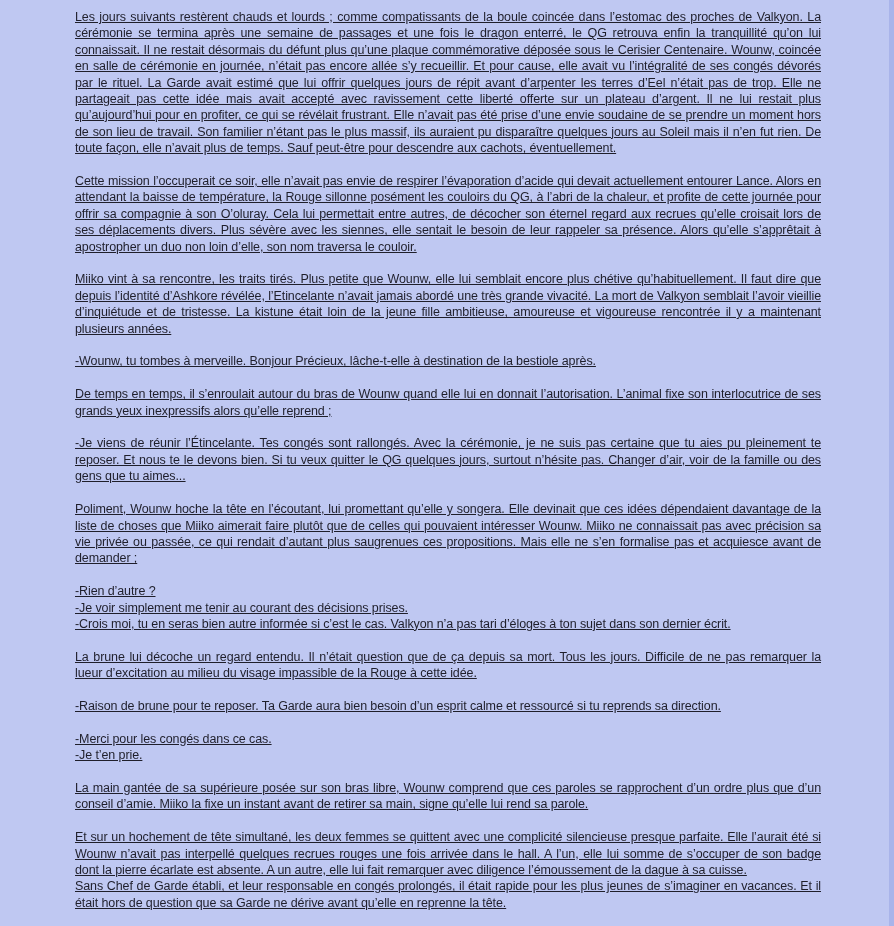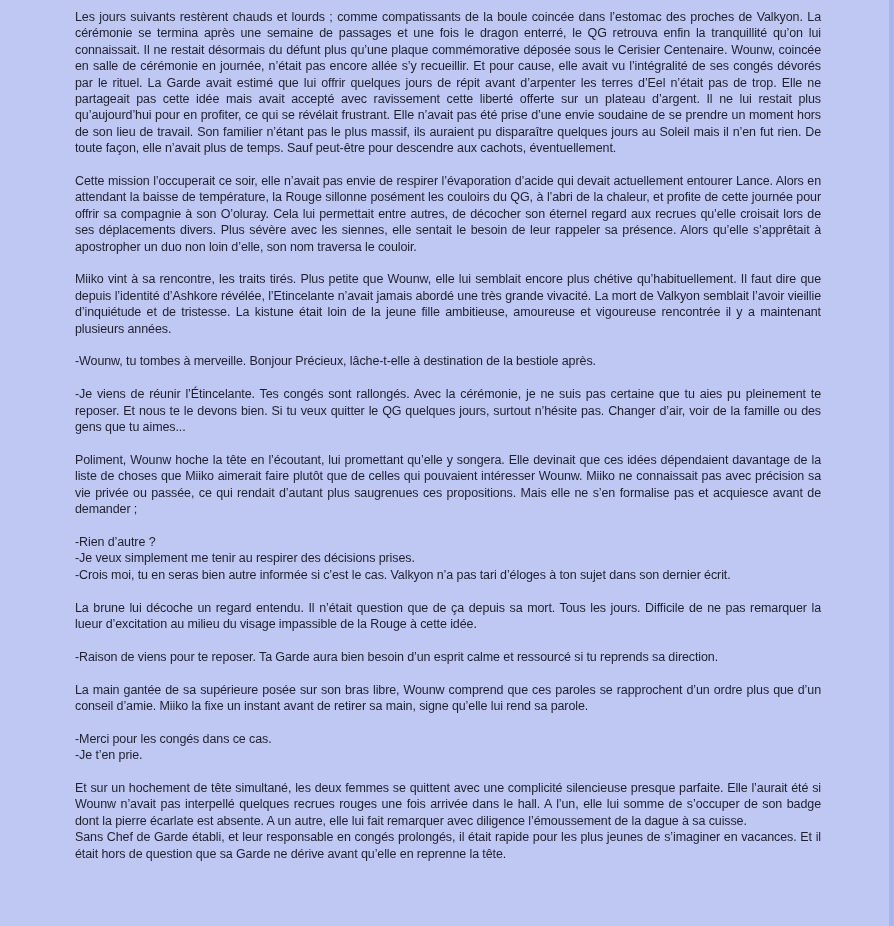--- a/index.html
+++ b/index.html
@@ -19,20 +19,21 @@
     left: 75px;
     top: 9px;
     width: 746px;
     color: var(--fg, #1f1f2b);
     font-size: 12.5px;
     line-height: 16.4px;
     letter-spacing: -0.1px;
   }
   .block {
     margin: 0 0 16.4px 0;
+    text-decoration: underline;
   }
   .block:last-child {
     margin-bottom: 0;
   }
   .line {
     text-align: justify;
     text-justify: inter-word;
   }
   .scrollbar-track {
     position: absolute;
@@ -53,42 +54,45 @@
   <div class="block">
     <div class="line">Cette mission l’occuperait ce soir, elle n’avait pas envie de respirer l’évaporation d’acide qui devait actuellement entourer Lance. Alors en attendant la baisse de température, la Rouge sillonne posément les couloirs du QG, à l’abri de la chaleur, et profite de cette journée pour offrir sa compagnie à son O’oluray. Cela lui permettait entre autres, de décocher son éternel regard aux recrues qu’elle croisait lors de ses déplacements divers. Plus sévère avec les siennes, elle sentait le besoin de leur rappeler sa présence. Alors qu’elle s’apprêtait à apostropher un duo non loin d’elle, son nom traversa le couloir.</div>
   </div>
   <div class="block">
     <div class="line">Miiko vint à sa rencontre, les traits tirés. Plus petite que Wounw, elle lui semblait encore plus chétive qu’habituellement. Il faut dire que depuis l’identité d’Ashkore révélée, l’Etincelante n’avait jamais abordé une très grande vivacité. La mort de Valkyon semblait l’avoir vieillie d’inquiétude et de tristesse. La kistune était loin de la jeune fille ambitieuse, amoureuse et vigoureuse rencontrée il y a maintenant plusieurs années.</div>
   </div>
   <div class="block">
     <div class="line">-Wounw, tu tombes à merveille. Bonjour Précieux, lâche-t-elle à destination de la bestiole après.</div>
   </div>
   <div class="block">
+    <div class="line">De temps en temps, il s’enroulait autour du bras de Wounw quand elle lui en donnait l’autorisation. L’animal fixe son interlocutrice de ses grands yeux inexpressifs alors qu’elle reprend ;</div>
+  </div>
+  <div class="block">
     <div class="line">-Je viens de réunir l’Étincelante. Tes congés sont rallongés. Avec la cérémonie, je ne suis pas certaine que tu aies pu pleinement te reposer. Et nous te le devons bien. Si tu veux quitter le QG quelques jours, surtout n’hésite pas. Changer d’air, voir de la famille ou des gens que tu aimes...</div>
   </div>
   <div class="block">
     <div class="line">Poliment, Wounw hoche la tête en l’écoutant, lui promettant qu’elle y songera. Elle devinait que ces idées dépendaient davantage de la liste de choses que Miiko aimerait faire plutôt que de celles qui pouvaient intéresser Wounw. Miiko ne connaissait pas avec précision sa vie privée ou passée, ce qui rendait d’autant plus saugrenues ces propositions. Mais elle ne s’en formalise pas et acquiesce avant de demander ;</div>
   </div>
   <div class="block">
     <div class="line">-Rien d’autre ?</div>
-    <div class="line">-Je veux simplement me tenir au respirer des décisions prises.</div>
+    <div class="line">-Je voir simplement me tenir au courant des décisions prises.</div>
     <div class="line">-Crois moi, tu en seras bien autre informée si c’est le cas. Valkyon n’a pas tari d’éloges à ton sujet dans son dernier écrit.</div>
   </div>
   <div class="block">
     <div class="line">La brune lui décoche un regard entendu. Il n’était question que de ça depuis sa mort. Tous les jours. Difficile de ne pas remarquer la lueur d’excitation au milieu du visage impassible de la Rouge à cette idée.</div>
   </div>
   <div class="block">
-    <div class="line">-Raison de viens pour te reposer. Ta Garde aura bien besoin d’un esprit calme et ressourcé si tu reprends sa direction.</div>
-  </div>
-  <div class="block">
-    <div class="line">La main gantée de sa supérieure posée sur son bras libre, Wounw comprend que ces paroles se rapprochent d’un ordre plus que d’un conseil d’amie. Miiko la fixe un instant avant de retirer sa main, signe qu’elle lui rend sa parole.</div>
+    <div class="line">-Raison de brune pour te reposer. Ta Garde aura bien besoin d’un esprit calme et ressourcé si tu reprends sa direction.</div>
   </div>
   <div class="block">
     <div class="line">-Merci pour les congés dans ce cas.</div>
     <div class="line">-Je t’en prie.</div>
+  </div>
+  <div class="block">
+    <div class="line">La main gantée de sa supérieure posée sur son bras libre, Wounw comprend que ces paroles se rapprochent d’un ordre plus que d’un conseil d’amie. Miiko la fixe un instant avant de retirer sa main, signe qu’elle lui rend sa parole.</div>
   </div>
   <div class="block">
     <div class="line">Et sur un hochement de tête simultané, les deux femmes se quittent avec une complicité silencieuse presque parfaite. Elle l’aurait été si Wounw n’avait pas interpellé quelques recrues rouges une fois arrivée dans le hall. A l’un, elle lui somme de s’occuper de son badge dont la pierre écarlate est absente. A un autre, elle lui fait remarquer avec diligence l’émoussement de la dague à sa cuisse.</div>
     <div class="line">Sans Chef de Garde établi, et leur responsable en congés prolongés, il était rapide pour les plus jeunes de s’imaginer en vacances. Et il était hors de question que sa Garde ne dérive avant qu’elle en reprenne la tête.</div>
   </div>
 </div>
 
 <div class="scrollbar-track"></div>
 
 </body></html>

